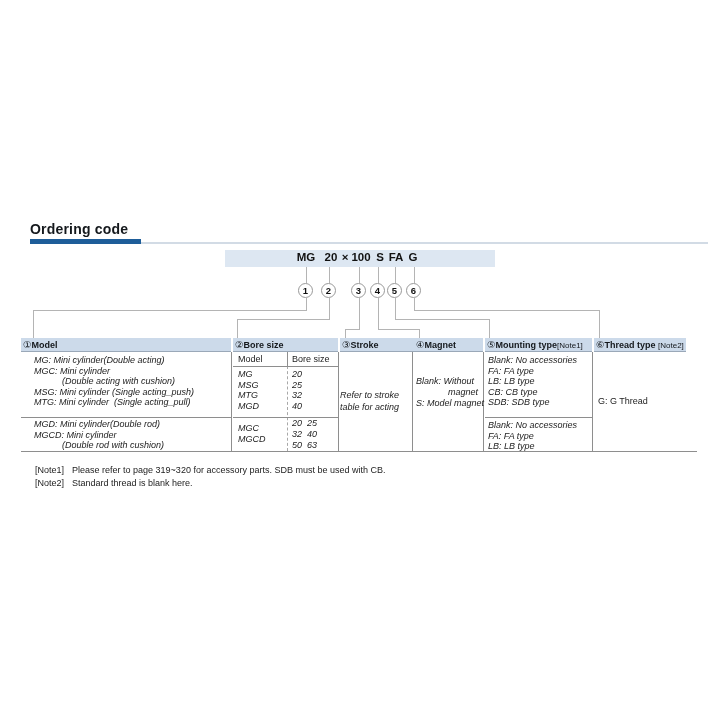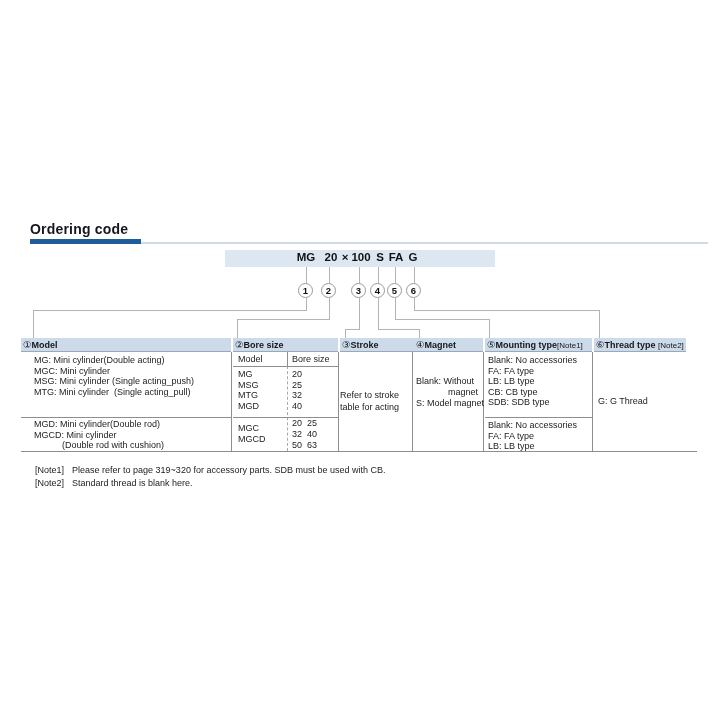--- a/index.html
+++ b/index.html
@@ -22,21 +22,21 @@
   .th{position:absolute;top:338px;height:14px;background:#ccdaea;box-sizing:border-box;
         border-bottom:1px solid #9aa8b8;font-size:9px;font-weight:bold;line-height:13px;
         white-space:nowrap;overflow:hidden;padding-left:2px;color:#14181c;}
   .th .num{font-size:9.5px;font-weight:normal;}
   .th .note{font-weight:normal;font-size:8px;}
 
   .bd{position:absolute;background:#8e8e8e;}
   .bd-dash{position:absolute;width:0;border-left:1px dashed #a8a8a8;}
 
   .cell{position:absolute;font-size:9px;line-height:10.6px;color:#1c1c1c;}
-  .tline{white-space:pre;}
+  .tline{white-space:pre;font-style:italic;}
   .indent{padding-left:28px;}
   .center{text-align:left;}
   .right{text-align:right;}
 
   .note-row{position:absolute;left:25px;font-size:9px;color:#1c1c1c;white-space:pre;}
   .note-tag{margin-right:8px;}
 </style>
 </head>
 <body>
 
@@ -121,20 +121,21 @@
   <div class="bd-dash" style="left:287px;top:366px;height:85px"></div>
   <div class="bd" style="left:233px;top:366px;width:105px;height:1px"></div>
   <div class="bd" style="left:21px;top:417px;width:210px;height:1px"></div>
   <div class="bd" style="left:233px;top:417px;width:105px;height:1px"></div>
   <div class="bd" style="left:485px;top:417px;width:107px;height:1px"></div>
   <div class="bd" style="left:21px;top:451px;width:676px;height:1px"></div>
 
   <div class="cell" style="left:34px;top:355px;width:196px">
     <div class="tline">MG: Mini cylinder(Double acting)</div>
     <div class="tline">MGC: Mini cylinder</div>
+    <div class="tline indent">(Double acting with cushion)</div>
     <div class="tline">MSG: Mini cylinder (Single acting_push)</div>
     <div class="tline">MTG: Mini cylinder  (Single acting_pull)</div>
   </div>
   <div class="cell" style="left:34px;top:419px;width:196px">
     <div class="tline">MGD: Mini cylinder(Double rod)</div>
     <div class="tline">MGCD: Mini cylinder</div>
     <div class="tline indent">(Double rod with cushion)</div>
   </div>
 
   <div class="cell" style="left:238px;top:354px">Model</div>

